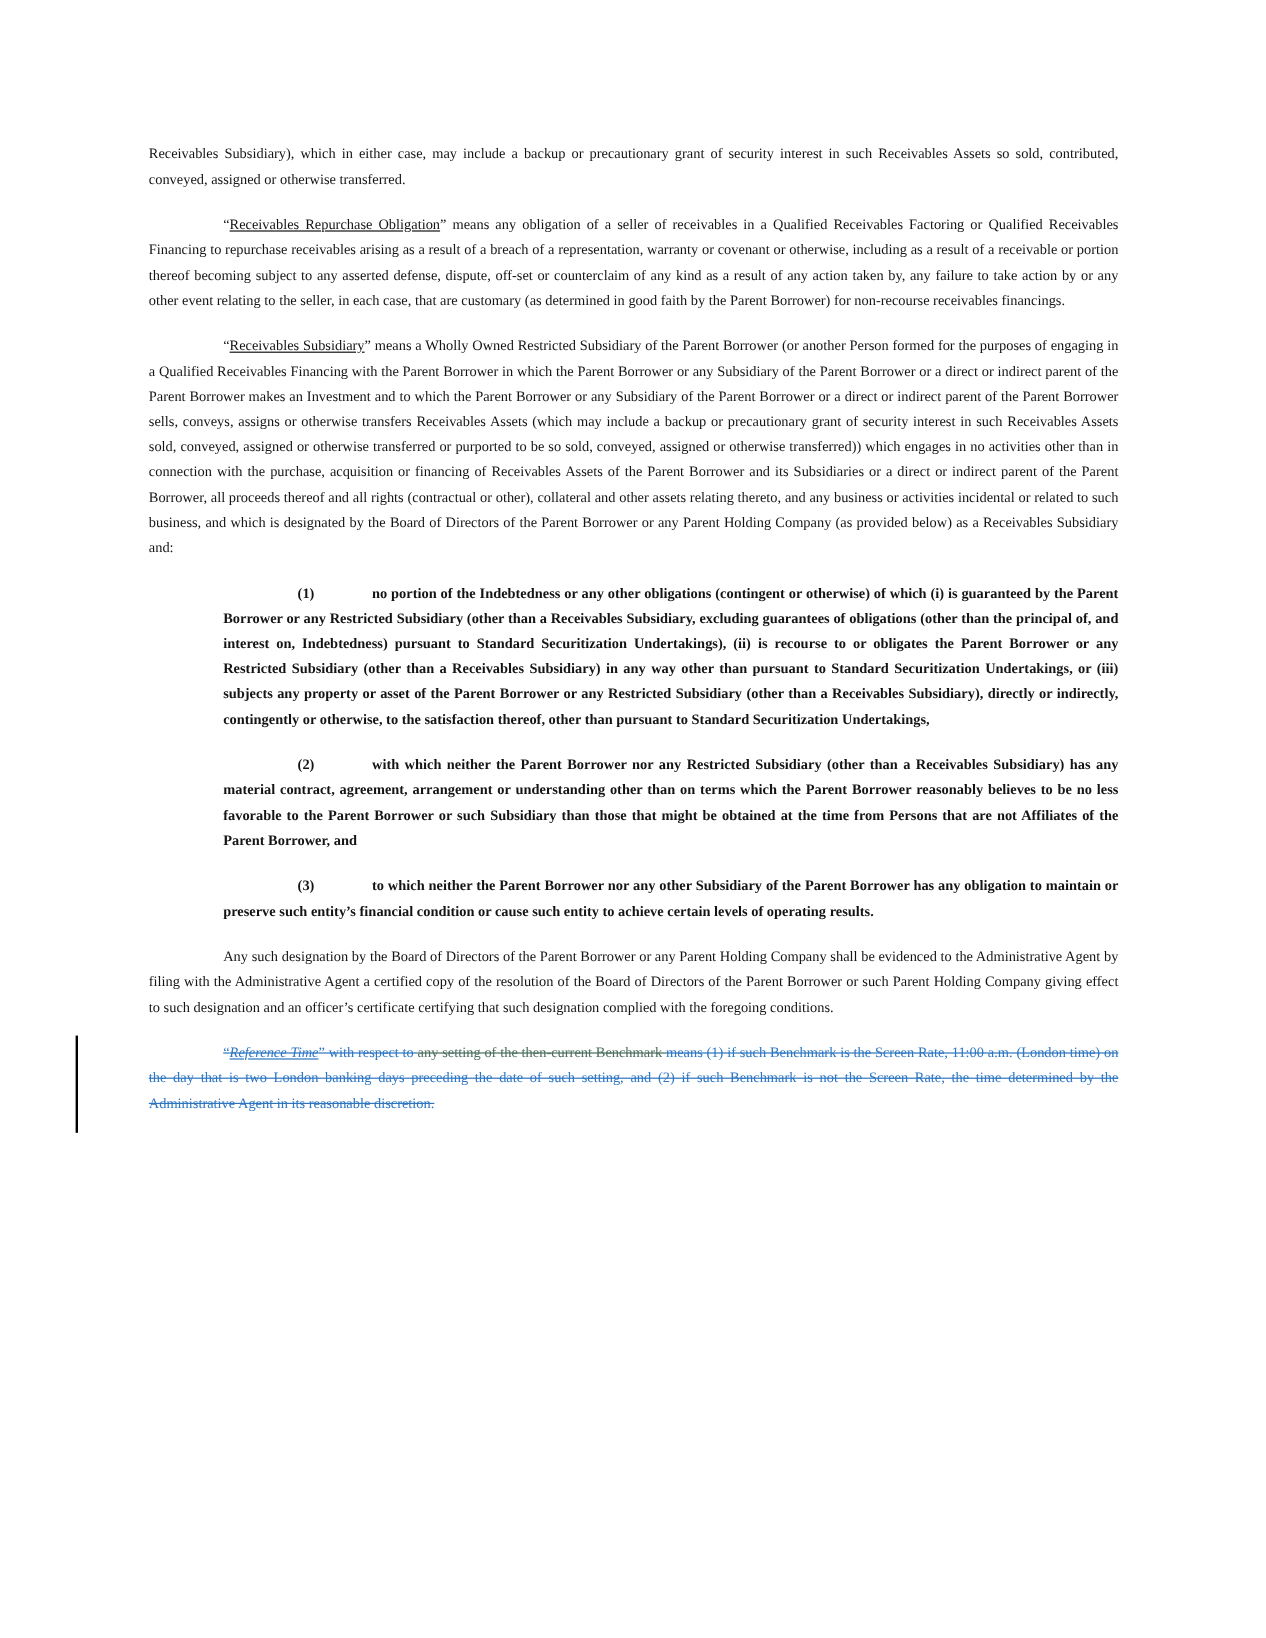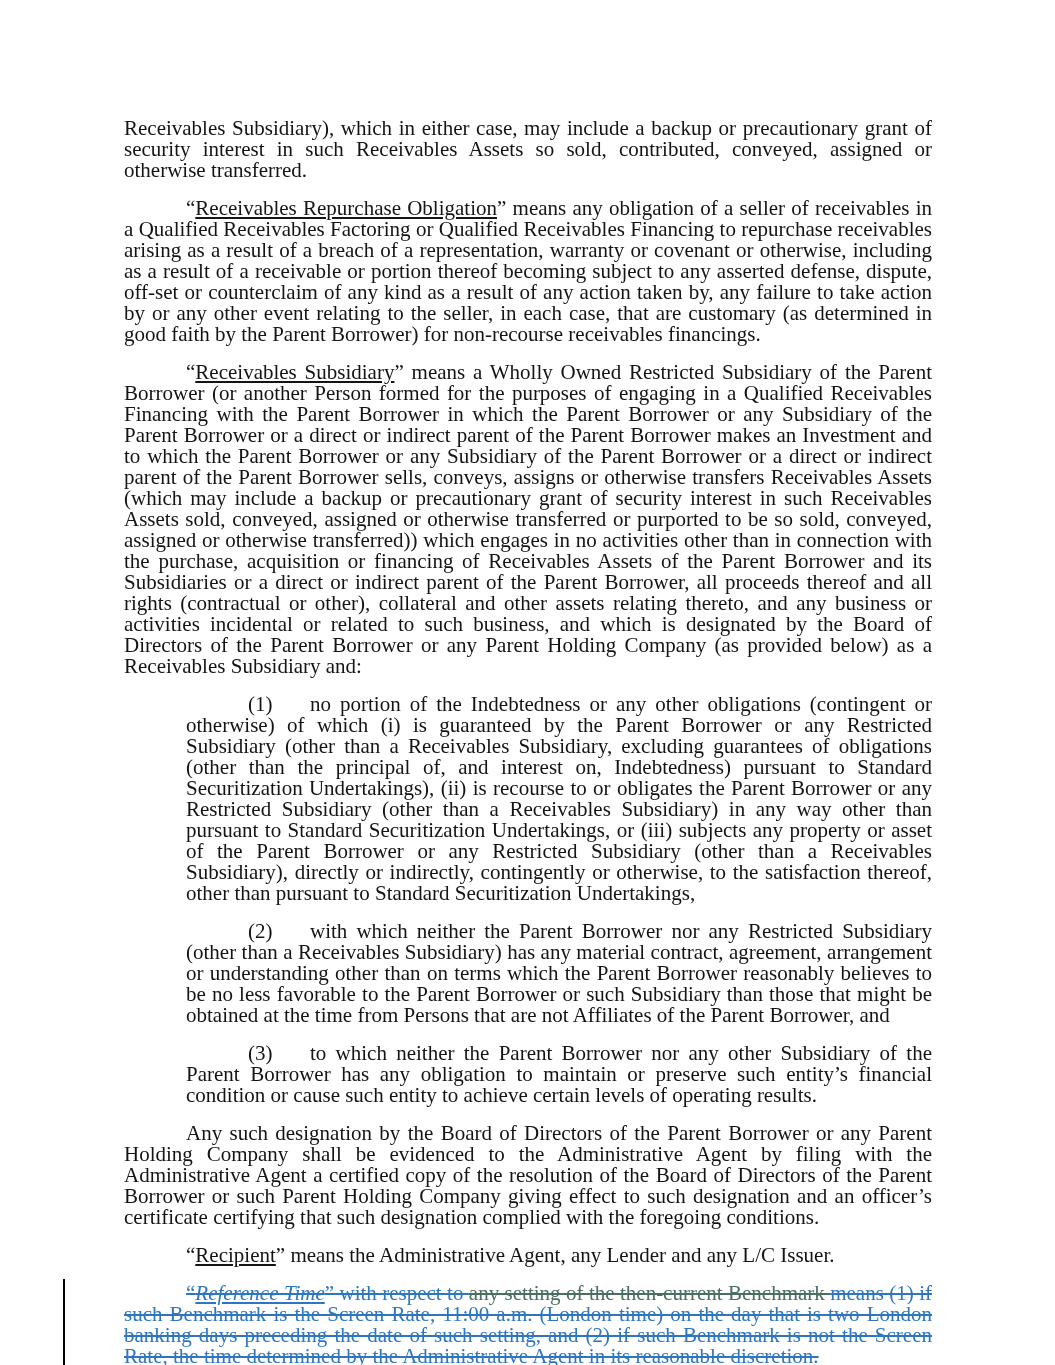--- a/index.html
+++ b/index.html
@@ -4,31 +4,31 @@
 <style>
   html, body { margin: 0; padding: 0; background: #ffffff; }
   .page {
     position: relative;
     width: 1055px;
     height: 1365px;
     background: var(--bg, #ffffff);
     box-sizing: border-box;
     padding: 118px 123px 0 124px;
     font-family: "Liberation Serif", "DejaVu Serif", serif;
-    font-size: 21px;
+    font-size: 12px;
     line-height: 21px;
     color: var(--text, #141414);
     text-align: justify;
     overflow: hidden;
   }
   .para { margin: 0; }
   .para + .para { margin-top: 17px; }
   .indent-first { text-indent: 62px; }
   .indent-none { text-indent: 0; }
-  .clause { padding-left: 62px; text-indent: 62px; }
+  .clause { padding-left: 62px; text-indent: 62px; font-weight: bold; }
   .run-num { display: inline-block; width: 62px; text-indent: 0; }
   .run-term { text-decoration: underline; }
   .run-del { color: var(--del-blue, #2e76c0); text-decoration: line-through; }
   .run-delterm { color: var(--del-blue, #2e76c0); text-decoration: underline line-through; font-style: italic; }
   .run-delins { color: var(--del-green, #4b6e5f); text-decoration: line-through; }
   .changed { position: relative; }
   .change-bar {
     position: absolute;
     left: -61px;
     top: -4px;
@@ -41,17 +41,16 @@
 <body>
 
 <div class="page">
   <p class="para indent-none"><span class="run-n">Receivables Subsidiary), which in either case, may include a backup or precautionary grant of security interest in such Receivables Assets so sold, contributed, conveyed, assigned or otherwise transferred.</span></p>
   <p class="para indent-first"><span class="run-n">“</span><span class="run-term">Receivables Repurchase Obligation</span><span class="run-n">” means any obligation of a seller of receivables in a Qualified Receivables Factoring or Qualified Receivables Financing to repurchase receivables arising as a result of a breach of a representation, warranty or covenant or otherwise, including as a result of a receivable or portion thereof becoming subject to any asserted defense, dispute, off-set or counterclaim of any kind as a result of any action taken by, any failure to take action by or any other event relating to the seller, in each case, that are customary (as determined in good faith by the Parent Borrower) for non-recourse receivables financings.</span></p>
   <p class="para indent-first"><span class="run-n">“</span><span class="run-term">Receivables Subsidiary</span><span class="run-n">” means a Wholly Owned Restricted Subsidiary of the Parent Borrower (or another Person formed for the purposes of engaging in a Qualified Receivables Financing with the Parent Borrower in which the Parent Borrower or any Subsidiary of the Parent Borrower or a direct or indirect parent of the Parent Borrower makes an Investment and to which the Parent Borrower or any Subsidiary of the Parent Borrower or a direct or indirect parent of the Parent Borrower sells, conveys, assigns or otherwise transfers Receivables Assets (which may include a backup or precautionary grant of security interest in such Receivables Assets sold, conveyed, assigned or otherwise transferred or purported to be so sold, conveyed, assigned or otherwise transferred)) which engages in no activities other than in connection with the purchase, acquisition or financing of Receivables Assets of the Parent Borrower and its Subsidiaries or a direct or indirect parent of the Parent Borrower, all proceeds thereof and all rights (contractual or other), collateral and other assets relating thereto, and any business or activities incidental or related to such business, and which is designated by the Board of Directors of the Parent Borrower or any Parent Holding Company (as provided below) as a Receivables Subsidiary and:</span></p>
   <p class="para clause"><span class="run-num">(1)</span><span class="run-n">no portion of the Indebtedness or any other obligations (contingent or otherwise) of which (i) is guaranteed by the Parent Borrower or any Restricted Subsidiary (other than a Receivables Subsidiary, excluding guarantees of obligations (other than the principal of, and interest on, Indebtedness) pursuant to Standard Securitization Undertakings), (ii) is recourse to or obligates the Parent Borrower or any Restricted Subsidiary (other than a Receivables Subsidiary) in any way other than pursuant to Standard Securitization Undertakings, or (iii) subjects any property or asset of the Parent Borrower or any Restricted Subsidiary (other than a Receivables Subsidiary), directly or indirectly, contingently or otherwise, to the satisfaction thereof, other than pursuant to Standard Securitization Undertakings,</span></p>
   <p class="para clause"><span class="run-num">(2)</span><span class="run-n">with which neither the Parent Borrower nor any Restricted Subsidiary (other than a Receivables Subsidiary) has any material contract, agreement, arrangement or understanding other than on terms which the Parent Borrower reasonably believes to be no less favorable to the Parent Borrower or such Subsidiary than those that might be obtained at the time from Persons that are not Affiliates of the Parent Borrower, and</span></p>
   <p class="para clause"><span class="run-num">(3)</span><span class="run-n">to which neither the Parent Borrower nor any other Subsidiary of the Parent Borrower has any obligation to maintain or preserve such entity’s financial condition or cause such entity to achieve certain levels of operating results.</span></p>
   <p class="para indent-first"><span class="run-n">Any such designation by the Board of Directors of the Parent Borrower or any Parent Holding Company shall be evidenced to the Administrative Agent by filing with the Administrative Agent a certified copy of the resolution of the Board of Directors of the Parent Borrower or such Parent Holding Company giving effect to such designation and an officer’s certificate certifying that such designation complied with the foregoing conditions.</span></p>
-  <p class="para indent-first"><span class="run-n">“</span><span class="run-term">Recipient</span><span class="run-n">” means the Administrative Agent, any Lender and any L/C Issuer.</span></p>
   <p class="para indent-first changed">
     <span class="change-bar"></span>
   <span class="run-del">“</span><span class="run-delterm">Reference Time</span><span class="run-del">” with respect to </span><span class="run-delins">any setting of the then-current Benchmark </span><span class="run-del">means (1) if such Benchmark is the Screen Rate, 11:00 a.m. (London time) on the day that is two London banking days preceding the date of such setting, and (2) if such Benchmark is not the Screen Rate, the time determined by the Administrative Agent in its reasonable discretion.</span></p>
 </div>
 
 </body></html>

